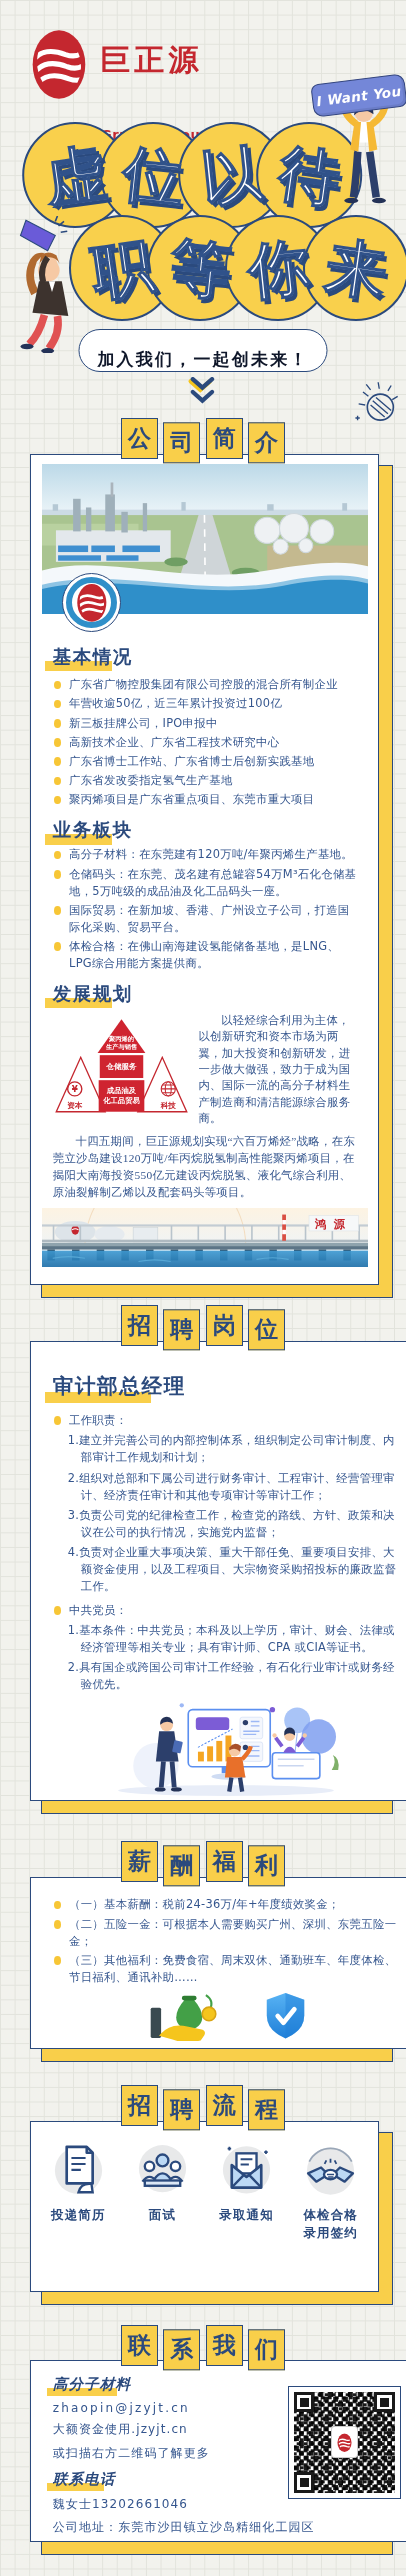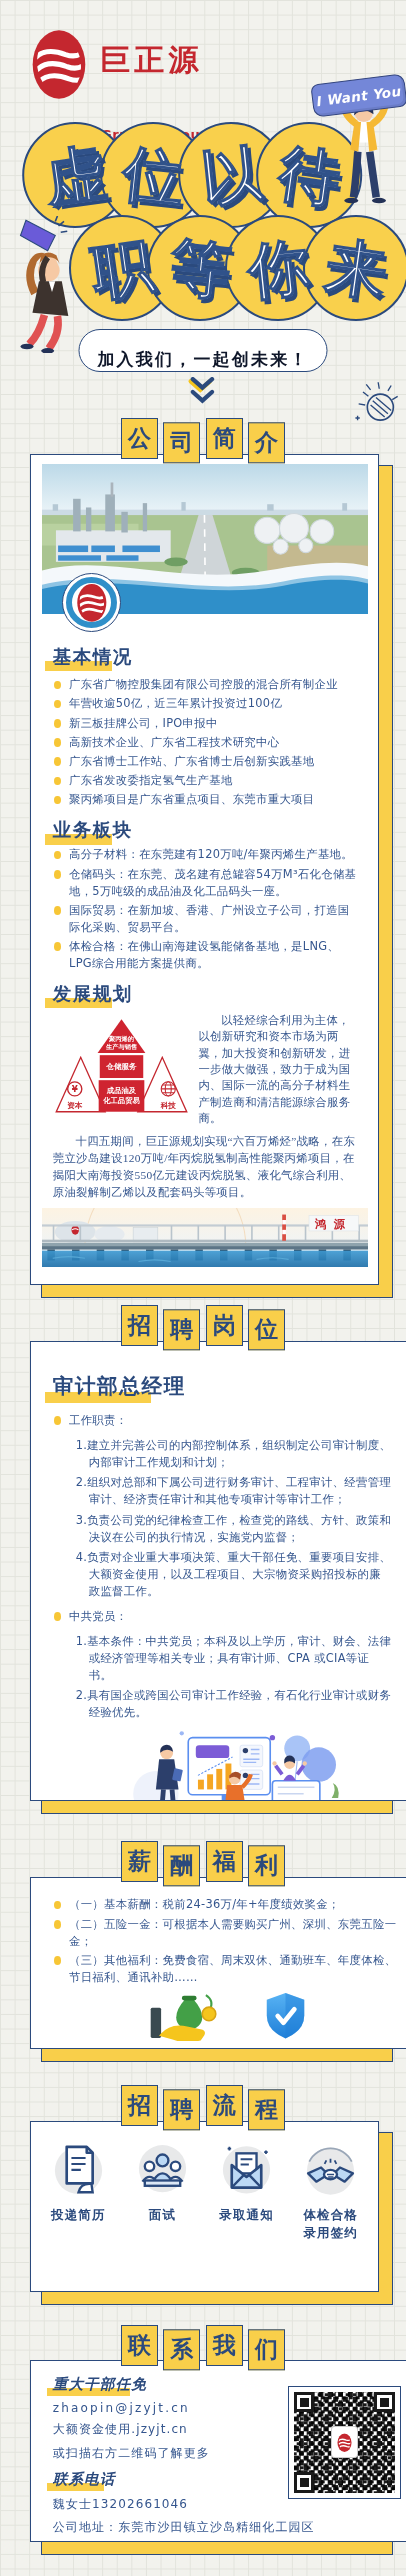--- a/index.html
+++ b/index.html
@@ -44,21 +44,21 @@
   .pad{padding:0 21.7px;}
   
   .hd{position:relative;display:inline-block;font-size:18.4px;font-weight:bold;color:#2b4a7d;
     letter-spacing:1.6px;z-index:0;margin-left:0;}
   .hd::after{content:"";position:absolute;left:-7.6px;right:26%;bottom:-2.7px;height:10.3px;background:#f9cf4a;z-index:-1;}
   .hd.big{font-size:20.6px;}
   .body-t{font-size:11.4px;line-height:17px;color:#35568e;letter-spacing:0.3px;}
   .blist{list-style:none;margin:0;padding:0;}
   .blist li{position:relative;padding-left:16.3px;margin-top:2.2px;}
   .blist li::before{content:"";position:absolute;left:1.6px;top:4.3px;width:7px;height:8.7px;border-radius:50%;background:#f7c636;}
-  .nlist{list-style:none;margin:8px;padding:0;}
+  .nlist{list-style:none;margin:0;padding:0;}
   .nlist li{padding-left:28px;text-indent:-13px;margin-top:3.3px;}
   .indent{text-indent:2em;}
   
   .photo1{position:relative;margin:8.7px auto 0;width:326px;height:150px;}
   .photo1 svg{display:block;width:100%;height:100%;}
   .badge{position:absolute;left:20.6px;bottom:-18.4px;width:57px;height:57px;border-radius:50%;
     background:#fff;border:1.6px solid #2b4a7d;z-index:3;}
   .badge .ring{position:absolute;inset:2.7px;border-radius:50%;border:6px solid #2f8fc9;background:#fff;
     display:flex;align-items:center;justify-content:center;}
   .photo2{margin:7.6px auto 0;width:326px;height:59px;}
@@ -606,21 +606,21 @@
     <div class="tile">
         <span>我</span>
       </div>
     <div class="tile">
         <span>们</span>
       </div>
   </div>
 
   <div class="cardwrap" style="top:2360px;">
     <div class="card pad" style="height:180px;">
-      <div style="margin-top:14px;"><span class="c-hd">重大干部任免</span></div>
+      <div style="margin-top:14px;"><span class="c-hd">高分子材料</span></div>
       <div class="c-line" style="letter-spacing:2.2px;">zhaopin@jzyjt.cn</div>
       <div class="c-line">大额资金使用.jzyjt.cn</div>
       <div class="c-line">或扫描右方二维码了解更多</div>
       <div style="margin-top:8.7px;"><span class="c-hd">联系电话</span></div>
       <div class="c-line">魏女士13202661046</div>
       <div class="c-line">公司地址：东莞市沙田镇立沙岛精细化工园区</div>
 
       <div class="qr">
         <div class="qr-in">
           <div class="f tl"></div>

